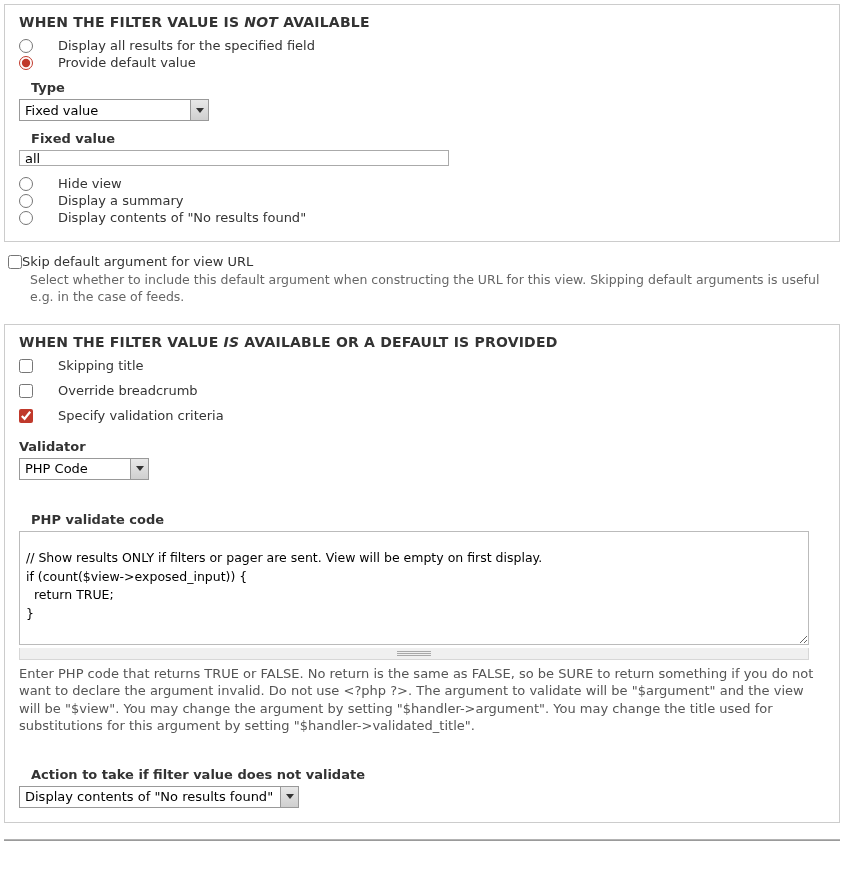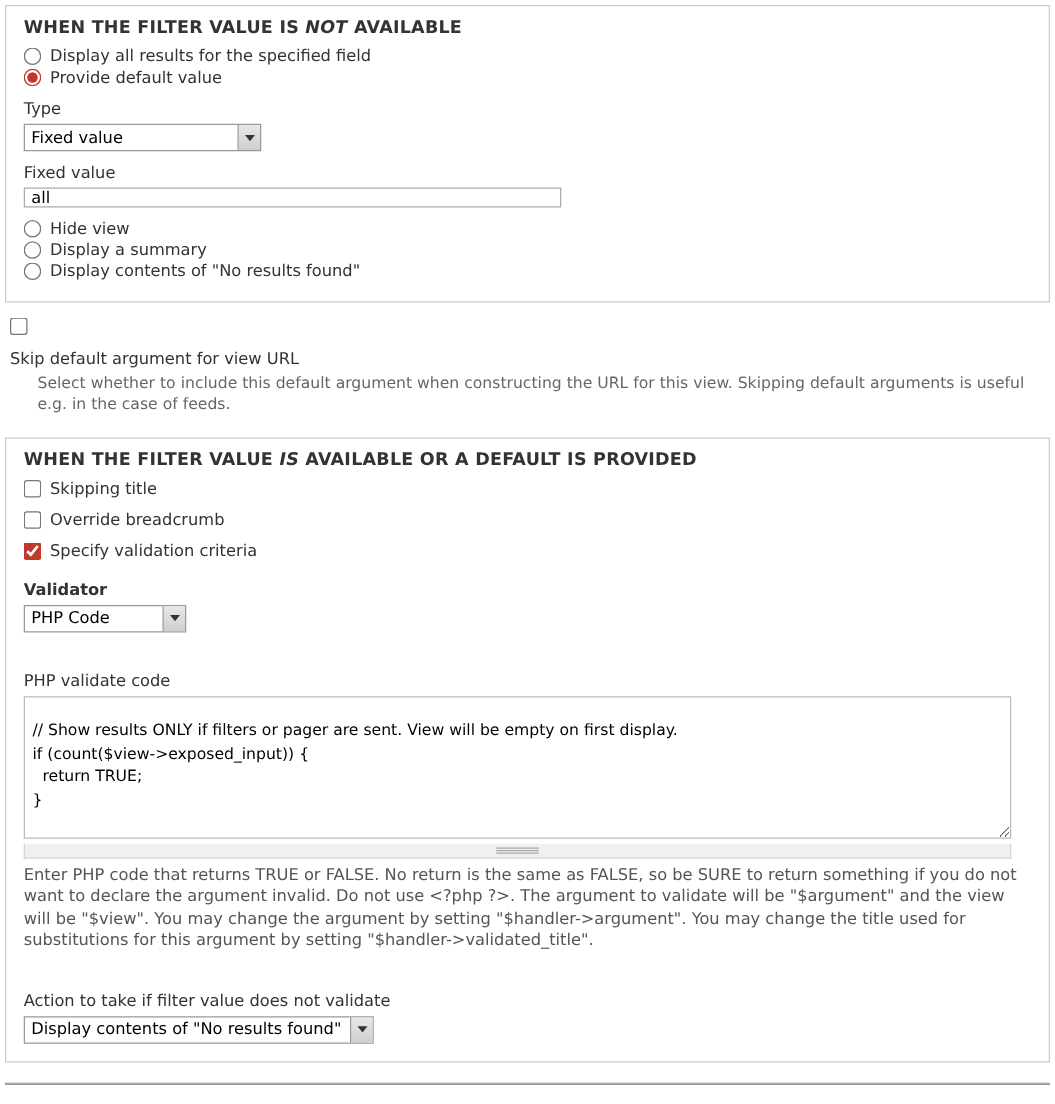--- a/index.html
+++ b/index.html
@@ -20,35 +20,35 @@
   .fieldset-title {
     font-size: 14px;
     font-weight: bold;
     color: #333;
     letter-spacing: 0.2px;
     margin: 1px 0 8px 0;
   }
   .fieldset-title .em { font-style: italic; }
   .radio-row, .check-row {
     display: flex;
-    align-items: flex-start;
-    gap: 7px;
+    align-items: flex-end;
+    gap: 25px;
     margin: 2px 0;
     color: #333;
   }
   input[type="radio"], input[type="checkbox"] {
     margin: 0;
     width: 14px;
     height: 14px;
     accent-color: #c0392b;
   }
   .bold-label {
-    font-weight: normal;
-    color: #333;
-    margin: 10px 0 4px 0;
+    font-weight: bold;
+    color: #333;
+    margin: 10px 0 4px 12px;
   }
   .label-sub {
     font-weight: bold;
     color: #333;
     margin: 16px 0 4px 0;
   }
   select.dd {
     appearance: none;
     -webkit-appearance: none;
     border: 1px solid #999;
@@ -88,24 +88,23 @@
     font-size: 13px;
     padding: 3px 5px;
     height: 16px;
   }
   .fixed-value-input { width: 430px; }
   .between-block {
     margin: 10px 4px 18px 4px;
   }
   .between-check {
     display: flex;
-    align-items: flex-start;
-    gap: 12px;
+    align-items: center;
+    gap: 0;
     margin-bottom: 3px;
-    flex-direction: column;
   }
   .desc {
     color: #666;
     font-size: 12.5px;
     line-height: 1.35;
     margin-left: 22px;
   }
   textarea.code {
     width: 790px;
     height: 114px;

